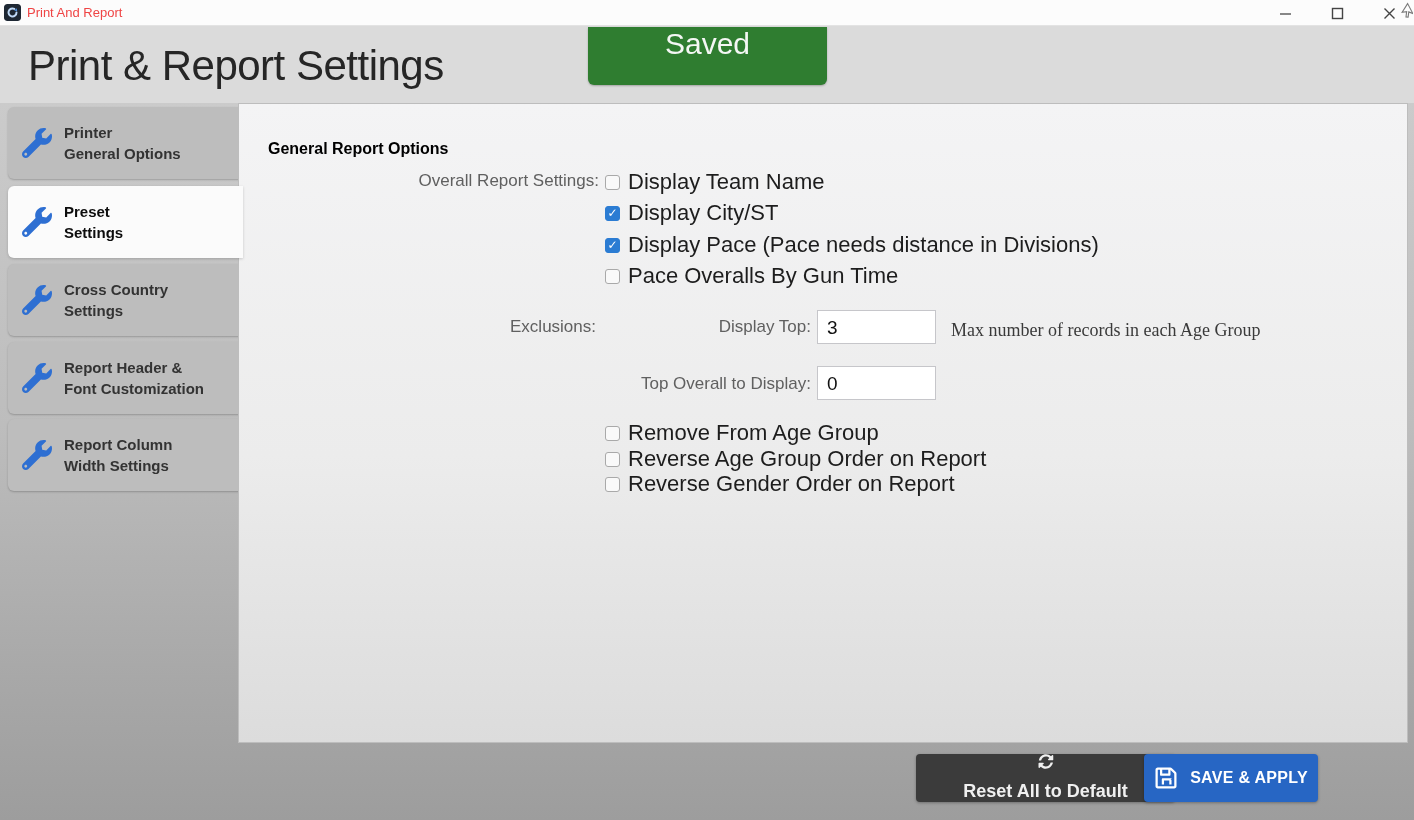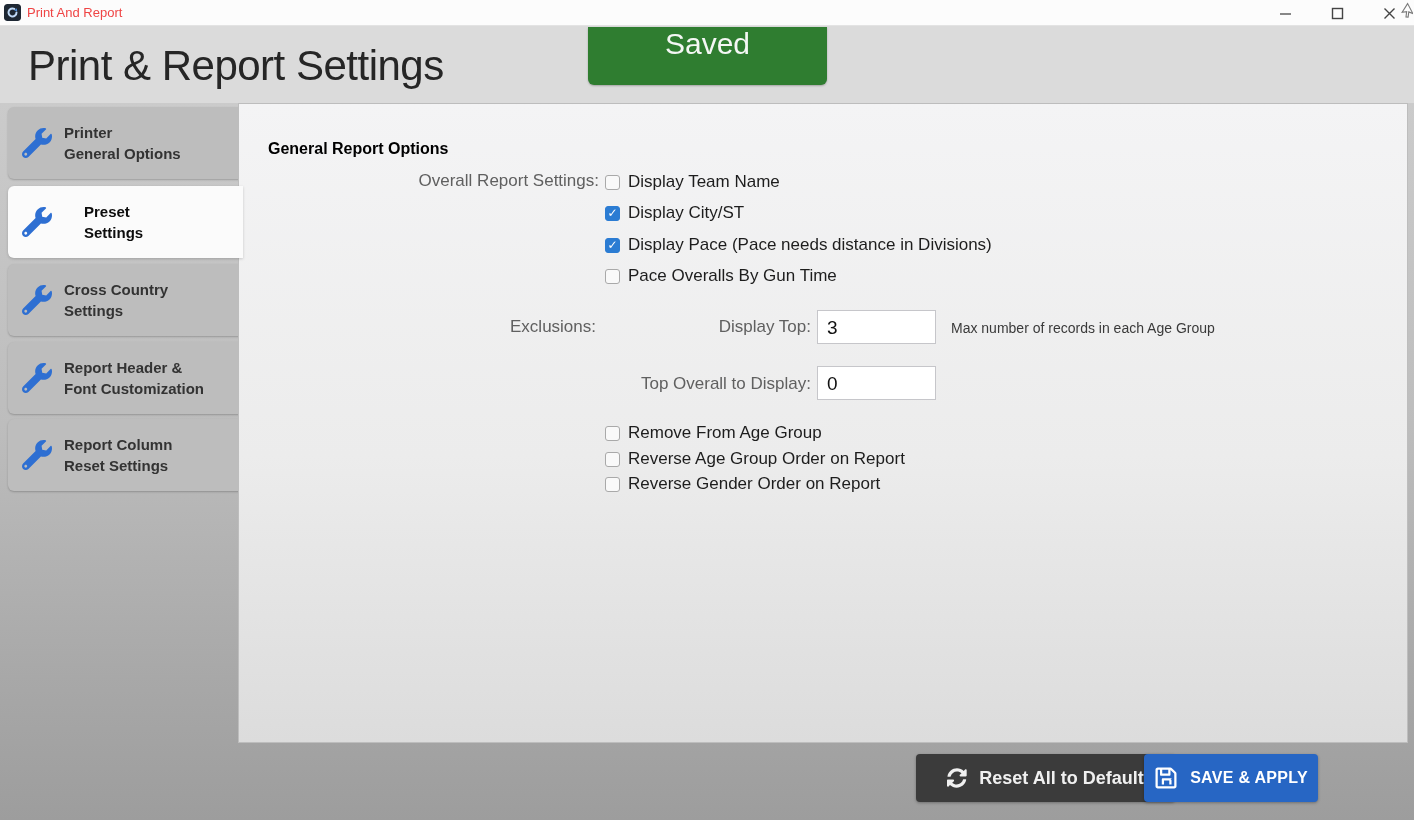--- a/index.html
+++ b/index.html
@@ -51,21 +51,20 @@
   .tab{
     position:absolute;left:8px;width:232px;height:72px;
     background:#bdbdbd;border-radius:6px 0 0 6px;
     display:flex;align-items:center;
     box-shadow:0 1px 2px rgba(0,0,0,.22);
     cursor:pointer;z-index:2;
   }
   .tab.active{
     background:#fbfbfb;width:235px;z-index:4;
     box-shadow:0 1px 3px rgba(0,0,0,.18);
-    gap:20px;
   }
   .tab .wrench{margin-left:14px;flex:0 0 auto;}
   .tab .tab-text{margin-left:12px;font-size:15px;line-height:21px;font-weight:600;color:#333;}
   .tab.active .tab-text{color:#0d0d0d;font-weight:700;}
   
   .panel{
     position:absolute;left:238px;top:0;width:1170px;height:640px;
     background:linear-gradient(180deg,#f4f4f5 0%,#ececec 55%,#dcdcdc 100%);
     border:1px solid #bdbdbd;z-index:3;
   }
@@ -75,36 +74,36 @@
   .lbl-exclusions{left:0;width:357px;top:213px;}
   .lbl-display-top{left:380px;width:192px;top:213px;}
   .lbl-top-overall{left:380px;width:192px;top:270px;}
   .cb-row{position:absolute;left:366px;display:flex;align-items:center;height:20px;cursor:default;}
   .cb{
     width:15px;height:15px;border:1px solid #a9a9a9;border-radius:3px;background:#f9f9f9;
     display:inline-flex;align-items:center;justify-content:center;flex:0 0 auto;cursor:pointer;
   }
   .cb.checked{background:var(--checkbox-blue);border-color:var(--checkbox-blue);}
   .cb.checked::after{content:"✓";color:#fff;font-size:12px;font-weight:700;line-height:1;}
-  .cb-label{margin-left:8px;font-size:17px;color:#1d1d1d;white-space:nowrap;}
+  .cb-label{margin-left:8px;font-size:22px;color:#1d1d1d;white-space:nowrap;}
   .num-input{
     position:absolute;width:119px;height:34px;border:1px solid #c6c6ca;background:#fff;
     font-family:"Liberation Sans",sans-serif;font-size:19px;color:#111;padding:2px 0 0 9px;outline:none;
   }
   .input-display-top{left:578px;top:206px;}
   .input-top-overall{left:578px;top:262px;}
-  .hint-text{position:absolute;left:712px;top:216px;font-size:14px;color:#3a3a3a;white-space:nowrap;}
+  .hint-text{position:absolute;left:712px;top:216px;font-size:18px;color:#3a3a3a;white-space:nowrap;font-family:Liberation Serif, serif;}
   
   .btn{
     position:absolute;height:48px;border-radius:4px;border:none;cursor:pointer;
     display:flex;align-items:center;justify-content:center;gap:12px;color:#fff;
     font-family:"Liberation Sans",sans-serif;
     box-shadow:0 1px 3px rgba(0,0,0,.3);
   }
-  .btn-reset{left:916px;top:651px;width:259px;background:var(--reset-dark);}
+  .btn-reset{left:916px;top:651px;width:259px;background:var(--reset-dark);flex-direction:column;}
   .btn-reset span{font-size:18px;font-weight:700;color:#f0f0f0;}
   .btn-save{left:1144px;top:651px;width:174px;background:var(--accent-blue);}
   .btn-save span{font-size:16px;font-weight:700;letter-spacing:.3px;}
 </style>
 </head>
 <body>
 
 <div class="titlebar">
   <svg class="app-icon" viewBox="0 0 17 17">
     <rect x="0" y="0" width="17" height="17" rx="3" fill="#1d2733"></rect>
@@ -222,21 +221,21 @@
         <div>Report Header &amp;</div>
         <div>Font Customization</div>
       </div>
   </div>
   <div class="tab" style="top:316px">
     <svg class="wrench" width="30" height="30" viewBox="0 0 512 512">
         <path fill="var(--wrench-blue)" d="M507.73 109.1c-2.24-9.03-13.54-12.09-20.12-5.51l-74.36 74.36-67.88-11.31-11.31-67.88 74.36-74.36c6.62-6.62 3.43-17.9-5.66-20.16-47.38-11.74-99.55.91-136.58 37.93-39.64 39.64-50.55 97.1-34.05 147.2L18.74 402.76c-24.99 24.99-24.99 65.51 0 90.5 24.99 24.99 65.51 24.99 90.5 0l213.21-213.21c50.12 16.71 107.47 5.68 147.37-34.22 37.07-37.07 49.7-89.32 37.91-136.73zM64 472c-13.25 0-24-10.75-24-24 0-13.26 10.75-24 24-24s24 10.74 24 24c0 13.25-10.75 24-24 24z"></path>
       </svg>
     <div class="tab-text">
         <div>Report Column</div>
-        <div>Reset Settings</div>
+        <div>Width Settings</div>
       </div>
   </div>
 
   <button class="btn btn-reset">
     <svg width="20" height="20" viewBox="0 0 512 512">
         <path fill="#f0f0f0" d="M370.72 133.28C339.458 104.008 298.888 87.962 255.848 88c-77.458.068-144.328 53.178-162.791 126.85-1.344 5.363-6.122 9.15-11.651 9.15H24.103c-7.498 0-13.194-6.807-11.807-14.176C33.933 94.924 134.813 8 256 8c66.448 0 126.791 26.136 171.315 68.685L463.03 40.97C478.149 25.851 504 36.559 504 57.941V192c0 13.255-10.745 24-24 24H345.941c-21.382 0-32.09-25.851-16.971-40.971l41.75-41.749zM24 296h134.059c21.382 0 32.09 25.851 16.971 40.971l-41.75 41.75c31.262 29.273 71.835 45.319 114.876 45.28 77.418-.07 144.315-53.144 162.787-126.849 1.344-5.363 6.122-9.15 11.651-9.15h57.304c7.498 0 13.194 6.807 11.807 14.176C469.067 417.076 368.187 504 247 504c-66.448 0-126.791-26.136-171.315-68.685L39.97 471.03C24.851 486.149 0 475.441 0 454.059V320c0-13.255 10.745-24 24-24z"></path>
       </svg>
     <span>Reset All to Default</span>
   </button>
   <button class="btn btn-save">

